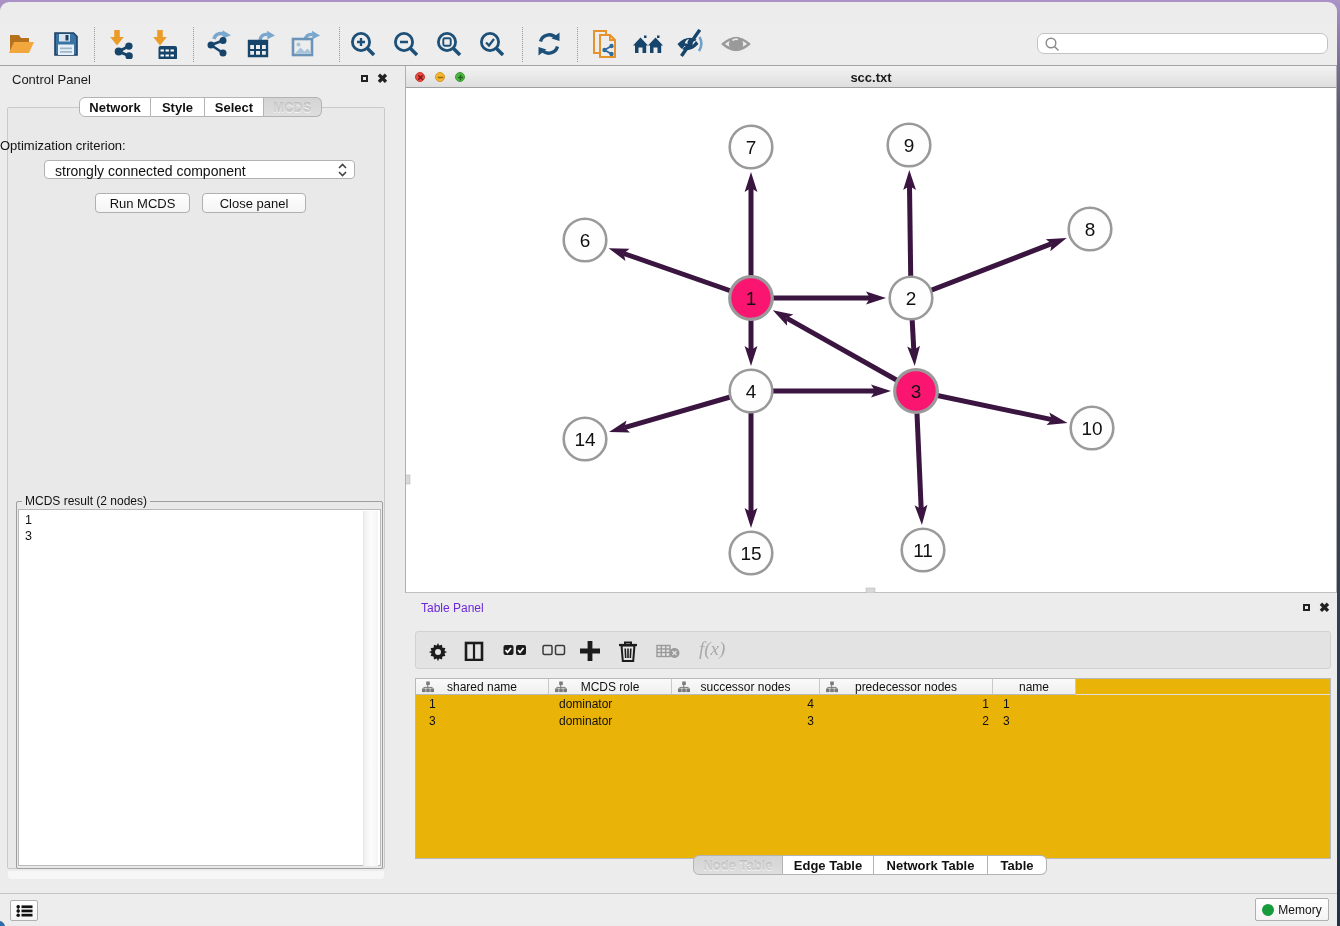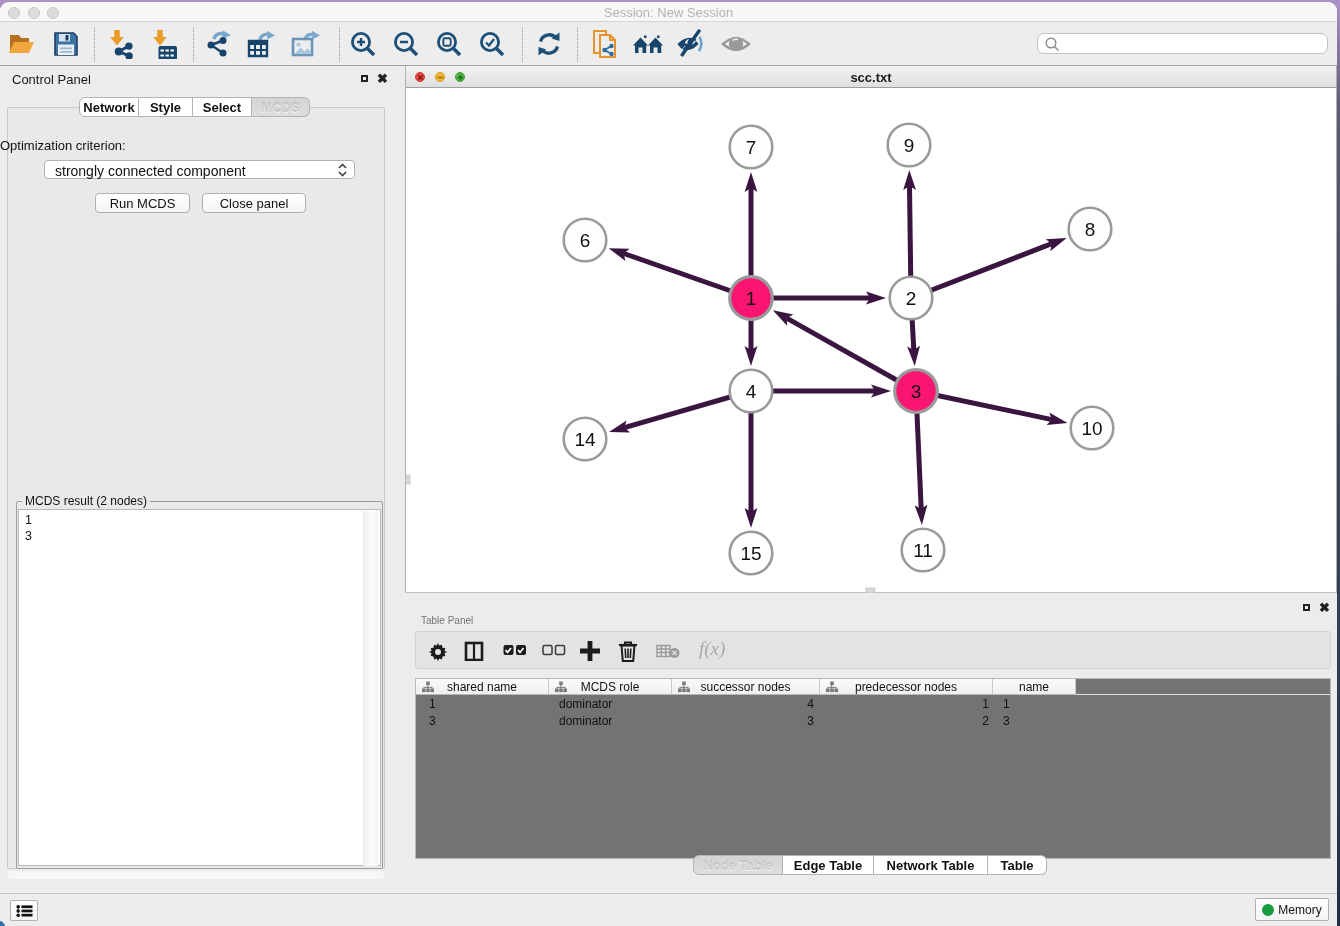--- a/index.html
+++ b/index.html
@@ -29,39 +29,33 @@
 .tab.sel { background:linear-gradient(#d4d4d4,#dedede); color:#cfcfcf; text-shadow:0 1px 0 #f2f2f2, 0 -1px 0 #bdbdbd; }
 
 .btn { position:absolute; background:linear-gradient(#ffffff,#f4f4f4); border:1px solid #b0b0b0; border-radius:4px; font-size:13px; color:#111; text-align:center; }
 
 #net { position:absolute; left:405px; top:64px; width:932px; height:527px; background:#fff; border-left:1px solid #b0b0b0; border-right:1px solid #b0b0b0; border-bottom:1px solid #c0c0c0; }
 #net-tb { position:absolute; left:0; top:0; width:100%; height:22px; background:linear-gradient(#f3f3f3,#dedede); border-bottom:1px solid #9f9f9f; }
 #net-tb .t { position:absolute; width:100%; text-align:center; top:4px; font-size:13px; font-weight:bold; color:#1a1a1a; }
 .mc { position:absolute; top:6px; width:10px; height:10px; border-radius:50%; }
 
 #tp { position:absolute; left:405px; top:595px; width:932px; height:296px; background:#ececec; }
-#tp .t { position:absolute; left:16px; top:18px; font-size:10px; color:#737373; }
+#tp .t { position:absolute; left:16px; top:4px; font-size:12px; color:#6d28d9; }
 #tptb { position:absolute; left:10px; top:34px; width:916px; height:38px; background:#e3e3e3; border:1px solid #d2d2d2; border-radius:3px; }
-#tbl { position:absolute; left:10px; top:81px; width:916px; height:181px; background:#737373; border:1px solid #b9b9b9; }
+#tbl { position:absolute; left:10px; top:81px; width:916px; height:181px; background:#eab308; border:1px solid #b9b9b9; }
 .hcell { position:absolute; top:0; height:16px; background:linear-gradient(#fafafa,#efefef); border-right:1px solid #c9c9c9; border-bottom:1px solid #b9b9b9; font-size:12px; color:#111; text-align:center; padding-top:1px; }
 .cell { position:absolute; font-size:12px; color:#111; }
 
 #statusbar { position:absolute; left:0; top:891px; width:100%; height:31px; background:#ededed; border-top:1px solid #c4c4c4; }
 .floatbox { position:absolute; width:7px; height:7px; border:2px solid #222; }
 .closex { position:absolute; font-size:13px; font-weight:bold; color:#222; }
 </style>
 </head>
 <body>
 <div id="win">
-  <div id="titlebar">
-    <div class="tl" style="left:8px;"></div>
-    <div class="tl" style="left:28px;"></div>
-    <div class="tl" style="left:47px;"></div>
-    <div id="title">Session: New Session</div>
-  </div>
   <div id="toolbar">
     <div class="sep" style="left:94px"></div>
     <div class="sep" style="left:193px"></div>
     <div class="sep" style="left:339px"></div>
     <div class="sep" style="left:522px"></div>
     <div class="sep" style="left:577px"></div>
     <div id="icons">
 
       <svg class="ticon" style="left:7px" width="30" height="30" viewBox="0 0 30 30">
         <path d="M3 6 h9 l2 3 h8 v5 H3 z" fill="#b5711c"></path>
@@ -192,21 +186,21 @@
   </div>
   <div id="cp">
     <div id="cp-hdr">
       <div class="t">Control Panel</div>
       <div class="floatbox" style="left:361px; top:9px;"></div>
       <div class="closex" style="left:377px; top:5px;">✖</div>
     </div>
     <div id="cpbox"></div>
     <div class="abs" style="left:8px; top:805px; width:376px; height:8px; background:#f7f7f7; border-radius:0 0 4px 4px;"></div>
     <div class="tabrow" style="left:79px; top:31px;">
-      <div class="tab first" style="width:60px;">Network</div>
+      <div class="tab first" style="width:72px;">Network</div>
       <div class="tab" style="width:54px;">Style</div>
       <div class="tab" style="width:59px;">Select</div>
       <div class="tab last sel" style="width:58px;">MCDS</div>
     </div>
     <div class="abs" style="left:0; top:72px; width:392px; font-size:13px; color:#111;">Optimization criterion:</div>
     <div class="abs" style="left:44px; top:94px; width:311px; height:19px; background:#fff; border:1px solid #b2b2b2; border-radius:4px;">
       <span class="abs" style="left:10px; top:2px; font-size:14px; color:#111;">strongly connected component</span>
       <svg class="abs" style="right:6px; top:2px;" width="11" height="14" viewBox="0 0 11 14">
           <path d="M2 5 L5.5 1.5 L9 5" fill="none" stroke="#444" stroke-width="1.6"></path>
           <path d="M2 9 L5.5 12.5 L9 9" fill="none" stroke="#444" stroke-width="1.6"></path>

